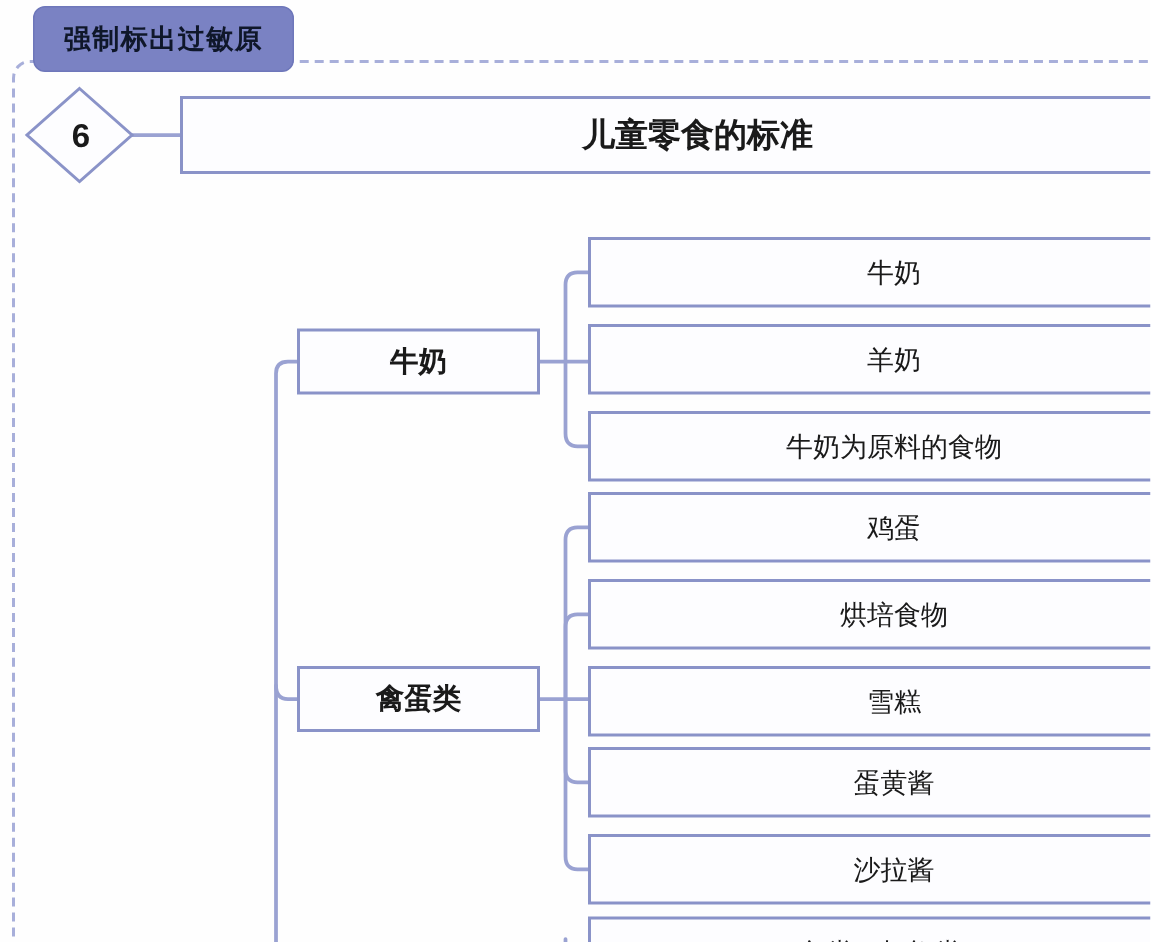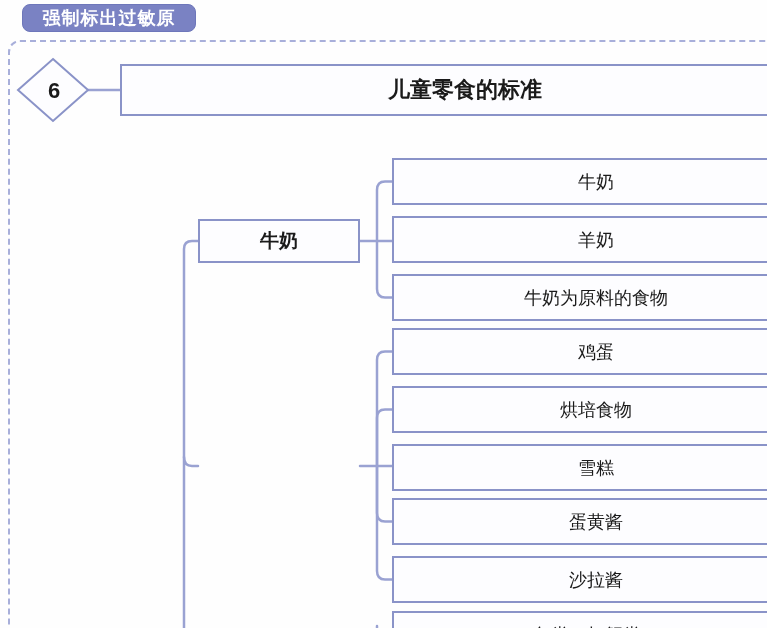--- a/index.html
+++ b/index.html
@@ -10,24 +10,24 @@
     color:#111;
   }
   
   .boundary{
     position:absolute;left:8px;top:40px;width:820px;height:650px;
     border:2px dashed #a8afda;border-top-left-radius:12px;
     box-sizing:border-box;background:transparent;
   }
   
   .tab{
-    position:absolute;left:22px;top:4px;height:28px;min-width:174px;
+    position:absolute;left:22px;top:4px;height:44px;min-width:174px;
     background:#7a82c3;border:1px solid #6e77ba;border-radius:8px;
     display:flex;align-items:center;justify-content:center;
-    color:#ffffff;font-weight:bold;font-size:18px;letter-spacing:1px;
+    color:#0f172a;font-weight:bold;font-size:18px;letter-spacing:1px;
     box-sizing:border-box;padding:0 14px;z-index:5;font-family:Liberation Mono, monospace;
   }
   
   svg.connectors{position:absolute;left:0;top:0;z-index:1;}
   .diamond-num{
     position:absolute;left:10px;top:52px;width:88px;height:78px;
     display:flex;align-items:center;justify-content:center;
     font-weight:bold;font-size:22px;color:#1a1a1a;z-index:4;
   }
   
@@ -71,20 +71,21 @@
     <polygon points="53,59 88,90 53,121 18,90" fill="#fdfdff" stroke="#8a93c8" stroke-width="2"></polygon>
   </svg>
 
   <div class="tab">强制标出过敏原</div>
 
   <div class="diamond-num">6</div>
 
   <div class="box root-box">儿童零食的标准</div>
 
   <div class="box group-box" style="top:219px;height:44px;">牛奶</div>
+  <div class="box group-box" style="top:444px;height:44px;">禽蛋类</div>
 
   <div class="box child-box" style="top:158px;">牛奶</div>
   <div class="box child-box" style="top:216px;">羊奶</div>
   <div class="box child-box" style="top:274px;">牛奶为原料的食物</div>
   <div class="box child-box" style="top:328px;">鸡蛋</div>
   <div class="box child-box" style="top:386px;">烘培食物</div>
   <div class="box child-box" style="top:444px;">雪糕</div>
   <div class="box child-box" style="top:498px;">蛋黄酱</div>
   <div class="box child-box" style="top:556px;">沙拉酱</div>
   <div class="box child-box" style="top:611px;">鱼类（虾蟹类）</div>

